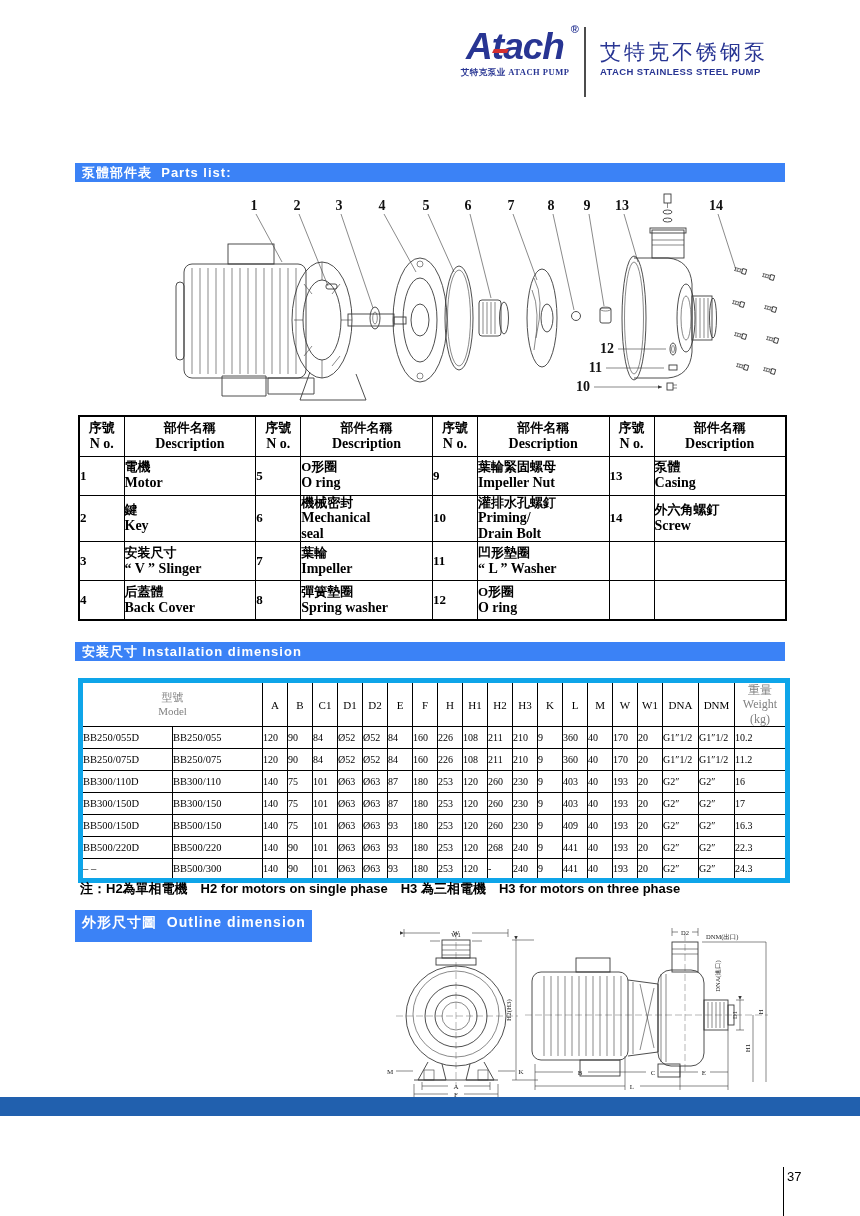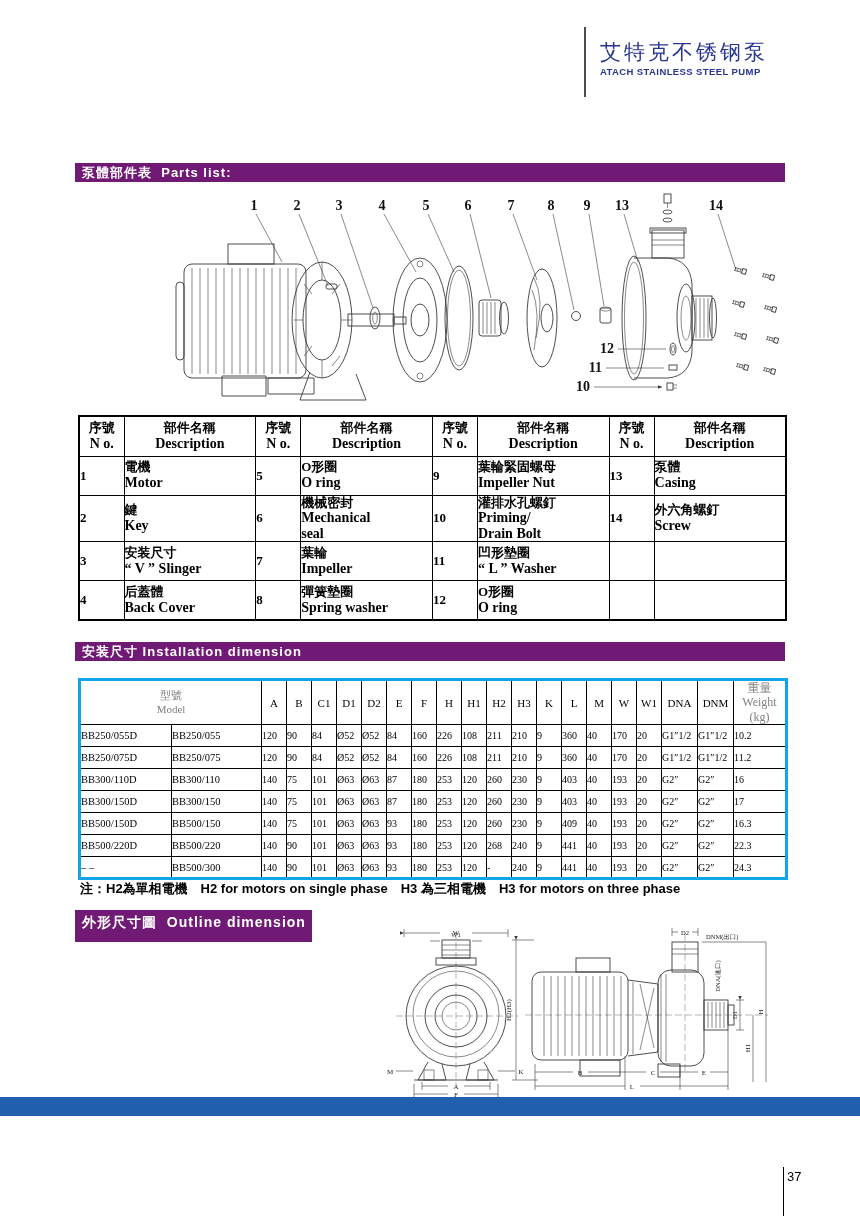--- a/index.html
+++ b/index.html
@@ -10,37 +10,37 @@
   .logo-main{position:relative;display:inline-block;font-family:"Liberation Sans",sans-serif;
              font-size:37px;font-weight:bold;font-style:italic;color:#283593;line-height:1;letter-spacing:-1px;}
   .logo-reg{position:absolute;right:-14px;top:-4px;font-size:11px;font-style:normal;}
   .logo-dash{position:absolute;left:27px;top:21px;width:15px;height:4px;background:#d32f2f;transform:skewX(-25deg);}
   .logo-sub{margin-top:2px;font-size:8.5px;font-weight:bold;color:#283593;letter-spacing:0.5px;}
   .hdr-divider{position:absolute;left:584px;top:27px;width:2px;height:70px;background:#4c4c4c;}
   .hdr-title{position:absolute;left:600px;top:40px;color:#283593;font-family:"Liberation Sans",sans-serif;}
   .hdr-title-cn{font-size:21px;font-weight:normal;letter-spacing:3px;line-height:1.1;}
   .hdr-title-en{font-size:9.5px;font-weight:bold;letter-spacing:0.4px;margin-top:3px;}
   
-  .secbar{position:absolute;left:75px;height:19px;background:#701a75;color:#fff;
+  .secbar{position:absolute;left:75px;height:19px;background:#3b82f6;color:#fff;
           font-family:"Liberation Sans",sans-serif;font-weight:bold;font-size:13px;line-height:19px;
           padding-left:7px;box-sizing:border-box;letter-spacing:1px;white-space:pre;}
   .secbar.parts{top:163px;width:710px;}
   .secbar.install{top:642px;width:710px;}
   .secbar.outline{top:910px;width:237px;height:32px;line-height:24px;font-size:14px;}
   
   table{border-collapse:collapse;table-layout:fixed;}
   .parts-table{position:absolute;left:78px;top:415px;width:707px;border:2px solid #000;}
   .parts-table th,.parts-table td{border:1px solid #000;padding:0;font-weight:bold;}
   .parts-table thead tr{height:40px;}
   .parts-table tbody tr{height:39px;}
   .parts-table .cn{font-size:13px;line-height:1.15;}
   .parts-table .en{font-size:14px;line-height:1.1;white-space:pre-line;}
   .parts-table td.no-col{font-size:13px;}
   col.no{width:45px;} col.desc{width:131.7px;}
-  .inst-table{position:absolute;left:78px;top:678px;width:707px;border:3px solid #0ea5e9;}
+  .inst-table{position:absolute;left:78px;top:678px;width:707px;border:5px solid #0ea5e9;}
   .inst-table th,.inst-table td{border:1px solid #000;padding:0;font-weight:normal;}
   .inst-table thead tr{height:40px;}
   .inst-table tbody tr{height:22px;}
   .inst-table .model-h div{font-size:11px;color:#808080;line-height:1.2;}
   .inst-table .dim-h{font-size:11px;}
   .inst-table .wt-h div{font-size:12px;color:#808080;line-height:1.2;}
   .inst-table td.model-c{font-size:10.5px;}
   .inst-table td.dim-c{font-size:10px;}
   .inst-table td.wt-c{font-size:10px;margin-top:16px;}
   col.cmodel1{width:92px;} col.cmodel2{width:90px;} col.cdim{width:25px;}
@@ -60,20 +60,27 @@
   .cl{stroke:#888;stroke-width:0.6;fill:none;stroke-dasharray:7 3;}
   .pn{font-family:"Liberation Serif",serif;font-size:14px;font-weight:bold;fill:#111;}
   .dim{font-family:"Liberation Serif",serif;font-size:7px;fill:#222;}
   .dim65{font-family:"Liberation Serif",serif;font-size:6.5px;fill:#222;}
 </style>
 </head>
 <body>
 
 <div class="page">
 
+  <div class="logo">
+    <div class="logo-main">
+      <span>Atach</span><span class="logo-reg">®</span>
+      <span class="logo-dash"></span>
+    </div>
+    <div class="logo-sub">艾特克泵业  ATACH PUMP</div>
+  </div>
   <div class="hdr-divider"></div>
   <div class="hdr-title">
     <div class="hdr-title-cn">艾特克不锈钢泵</div>
     <div class="hdr-title-en">ATACH STAINLESS STEEL PUMP</div>
   </div>
 
   <div class="secbar parts">泵體部件表  Parts list:</div>
   <div class="secbar install">安装尺寸 Installation dimension</div>
   <div class="secbar outline">外形尺寸圖  Outline dimension</div>
 

